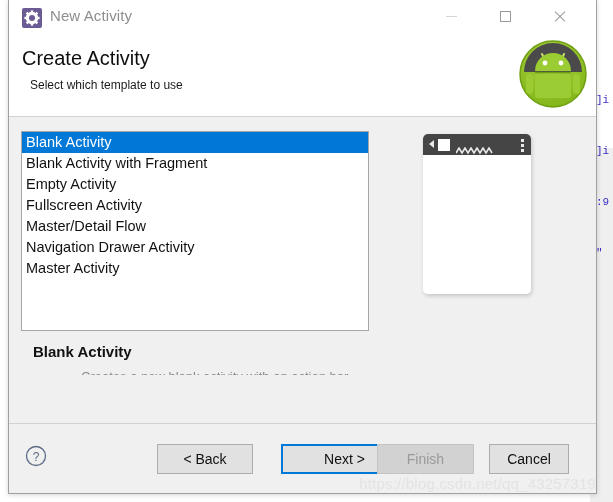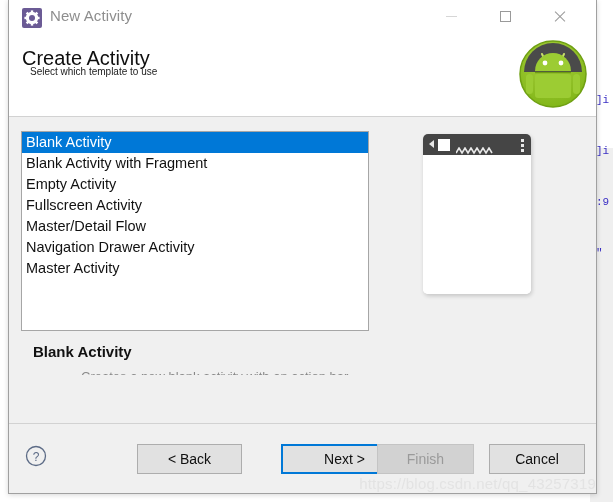--- a/index.html
+++ b/index.html
@@ -148,22 +148,22 @@
   .page-title {
     position: absolute;
     left: 13px;
     top: 47px;
     font-size: 20px;
     color: #0e0e0e;
   }
   .page-subtitle {
     position: absolute;
     left: 21px;
-    top: 66px;
-    font-size: 10px;
+    top: 78px;
+    font-size: 12px;
     color: #1a1a1a;
   }
 
   
   .mascot {
     position: absolute;
     right: 8px;
     top: 38px;
     width: 70px;
     height: 72px;
@@ -327,29 +327,29 @@
     border: 1px solid #adadad;
     box-sizing: border-box;
     font-family: "Liberation Sans", sans-serif;
     font-size: 14px;
     color: #101010;
     text-align: center;
     line-height: 28px;
     padding: 0;
     cursor: default;
   }
-  .btn-back   { left: 128px; width: 105px; }
+  .btn-back   { left: 148px; width: 96px; }
   .btn-next   { left: 272px; width: 127px;
                 border: 2px solid #0078d7;
                 line-height: 26px; }
   .btn-finish { left: 368px; width: 97px;
                 background: #d2d2d2;
                 border-color: #c4c4c4;
                 color: #9a9a9a; }
-  .btn-cancel { left: 480px; width: 96px; }
+  .btn-cancel { left: 480px; width: 80px; }
 
   .watermark {
     position: absolute;
     right: 0px;
     bottom: 1px;
     font-size: 15px;
     color: #e3e3e3;
     white-space: nowrap;
     letter-spacing: 0.2px;
   }

